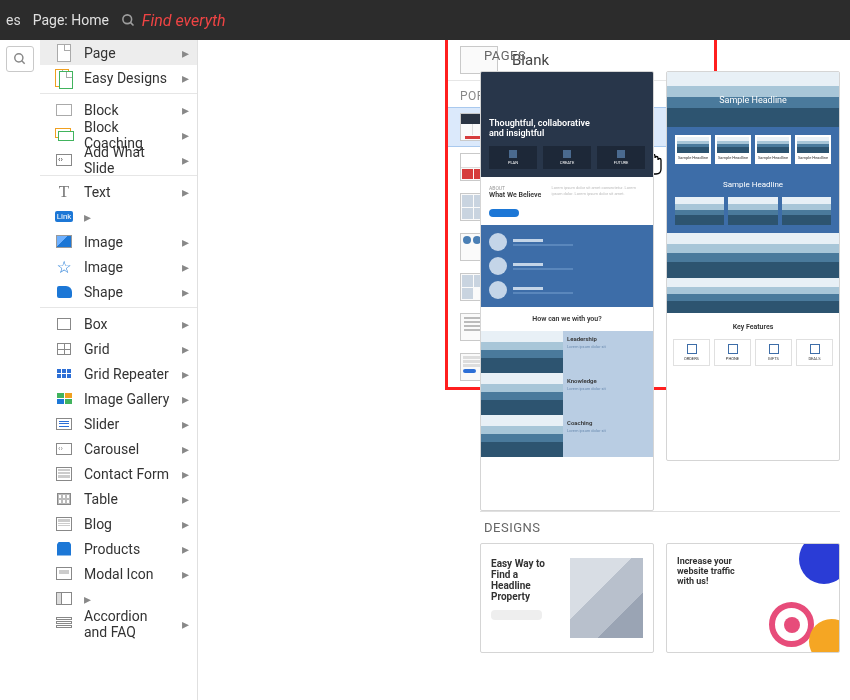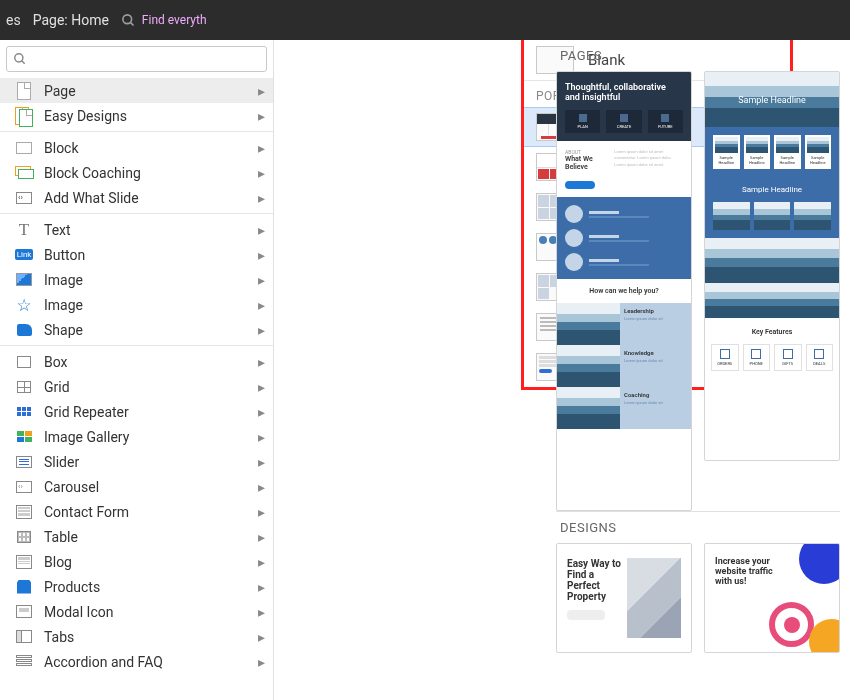--- a/index.html
+++ b/index.html
@@ -2,25 +2,25 @@
 <html><head>
 <meta charset="utf-8">
 <style>
   * { box-sizing: border-box; margin: 0; padding: 0; }
   body { font-family: -apple-system, BlinkMacSystemFont, "Segoe UI", Roboto, Arial, sans-serif; font-size: 14px; color: #333; width: 850px; height: 700px; overflow: hidden; background: #fff; }
 
   .topbar { height: 40px; background: #2c2c2c; color: #e0e0e0; display: flex; align-items: center; padding: 0 6px; gap: 12px; }
   .topbar .page-label { font-size: 14px; }
   .topbar .search-wrap { display: flex; align-items: center; gap: 6px; color: #bbb; }
   .topbar .search-wrap svg { opacity: .8; }
-  .topbar .search-placeholder { font-size: 12px; color: #f0abfc; }
+  .topbar .search-placeholder { font-size: 16px; color: #ef4444; font-style: italic; }
 
   .main { display: flex; height: calc(700px - 40px); }
 
-  .sidebar { width: 274px; border-right: 1px solid #e0e0e0; background: #fff; display: flex; flex-direction: column; }
+  .sidebar { width: 198px; border-right: 1px solid #e0e0e0; background: #fff; display: flex; flex-direction: row; }
   .sidebar .search-row { padding: 6px; }
   .sidebar .search-row .search-box { width: 100%; height: 26px; border: 1px solid #c9c9c9; border-radius: 3px; display: flex; align-items: center; padding: 0 6px; color: #777; }
   .sidebar .search-box svg { flex: none; }
 
   .side-list { flex: 1; overflow-y: auto; overflow-x: hidden; }
   .side-item { height: 25px; display: flex; align-items: center; padding: 0 8px 0 14px; gap: 10px; cursor: pointer; }
   .side-item.selected { background: #ededed; }
   .side-item .ico { width: 20px; height: 18px; display: flex; align-items: center; justify-content: center; flex: none; }
   .side-item .lbl { flex: 1; color: #333; }
   .side-item .chev { color: #888; }
@@ -138,21 +138,20 @@
           <span class="ico">
             <span class="ico-text">T</span>
           </span>
           <span class="lbl">Text</span>
           <span class="chev">▸</span>
         </div>
         <div class="side-item">
           <span class="ico">
             <span class="ico-btn">Link</span>
           </span>
-          <span class="lbl">Button</span>
           <span class="chev">▸</span>
         </div>
         <div class="side-item">
           <span class="ico">
             <div class="ico-img"></div>
           </span>
           <span class="lbl">Image</span>
           <span class="chev">▸</span>
         </div>
         <div class="side-item">
@@ -279,21 +278,20 @@
           </span>
           <span class="lbl">Modal Icon</span>
           <span class="chev">▸</span>
         </div>
         <div class="side-item">
           <span class="ico">
             <div style="width:16px;height:13px;border:1px solid #888;display:flex;">
               <div style="width:5px;border-right:1px solid #888;background:#ddd;"></div>
             </div>
           </span>
-          <span class="lbl">Tabs</span>
           <span class="chev">▸</span>
         </div>
         <div class="side-item">
           <span class="ico">
             <div style="width:16px;height:14px;display:flex;flex-direction:column;gap:1px;">
               <div style="height:3px;border:1px solid #888;"></div>
               <div style="height:3px;border:1px solid #888;"></div>
               <div style="height:3px;border:1px solid #888;"></div>
             </div>
           </span>
@@ -410,21 +408,21 @@
           <path d="M9 6 v10 l-3 -2 c-2 -1 -4 1 -3 3 l5 9 c1 2 3 3 5 3 h5 c3 0 5 -2 5 -5 v-9 c0 -2 -3 -2 -3 0 v-2 c0 -2 -3 -2 -3 0 v-2 c0 -2 -3 -2 -3 0 V6 c0 -2 -5 -2 -5 0 z" fill="#fff" stroke="#000" stroke-width="1.3"></path>
         </svg>
     </div>
 
     <div class="right-col">
       <div class="sect-title">PAGES</div>
       <div class="grid">
 
         <div class="thumb-card" style="height:440px;display:flex;flex-direction:column;font-size:7px;">
           <div style="background:#28364a;color:#fff;padding:10px 8px 8px;">
-            <div style="font-size:9px;font-weight:600;">Thoughtful, collaborative</div>
+            <div style="font-size:9px;font-weight:600;margin-top:36px;">Thoughtful, collaborative</div>
             <div style="font-size:9px;font-weight:600;margin-bottom:8px;">and insightful</div>
             <div style="display:flex;gap:6px;" id="c1-tiles">
                 <div style="flex: 1 1 0%; background: rgb(29, 40, 56); padding: 4px 2px; text-align: center;">
                   <div style="width:8px;height:8px;background:#4a6a8f;margin:0 auto 2px;"></div>
                   <div style="font-size:4px;">PLAN</div>
                 </div>
                 <div style="flex: 1 1 0%; background: rgb(29, 40, 56); padding: 4px 2px; text-align: center;">
                   <div style="width:8px;height:8px;background:#4a6a8f;margin:0 auto 2px;"></div>
                   <div style="font-size:4px;">CREATE</div>
                 </div>
@@ -458,21 +456,21 @@
                 </div>
               </div>
             <div style="display:flex;gap:6px;align-items:center;">
                 <div style="width:18px;height:18px;border-radius:50%;background:#c4d5e8;"></div>
                 <div style="flex:1;">
                   <div style="height:3px;width:30px;background:#c4d5e8;margin-bottom:2px;"></div>
                   <div style="height:2px;width:60px;background:#5a87bc;"></div>
                 </div>
               </div>
           </div>
-          <div style="padding:8px;text-align:center;font-size:7px;font-weight:600;">How can we help you?</div>
+          <div style="padding:8px;text-align:center;font-size:7px;font-weight:600;">How can we with you?</div>
           <div style="display:flex;flex-direction:column;" id="c1-services">
               <div style="display: flex; height: 42px;">
                 <div class="mountain" style="flex:1;"></div>
                 <div style="flex:1;background:#b9cde3;padding:4px;font-size:6px;font-weight:600;">Leadership<div style="font-size:4px;font-weight:400;color:#6a8bb0;margin-top:2px;">Lorem ipsum dolor sit</div></div>
               </div>
               <div style="display: flex; height: 42px;">
                 <div class="mountain" style="flex:1;"></div>
                 <div style="flex:1;background:#b9cde3;padding:4px;font-size:6px;font-weight:600;">Knowledge<div style="font-size:4px;font-weight:400;color:#6a8bb0;margin-top:2px;">Lorem ipsum dolor sit</div></div>
               </div>
               <div style="display: flex; height: 42px;">
@@ -535,21 +533,21 @@
         </div>
       </div>
 
 
       <div style="height:1px;background:#e0e0e0;"></div>
       <div class="sect-title">DESIGNS</div>
       <div class="grid">
         <div class="thumb-card" style="height:110px;padding:14px 10px;display:flex;gap:6px;">
           <div style="flex:1;">
             <div style="font-size:10px;font-weight:700;">Easy Way to Find a</div>
-            <div style="font-size:10px;font-weight:700;">Perfect Property</div>
+            <div style="font-size:10px;font-weight:700;">Headline Property</div>
             <div style="margin-top:8px;height:10px;width:70%;background:#eee;border-radius:4px;"></div>
           </div>
           <div style="flex:1;background:linear-gradient(135deg,#d8dde4 40%,#b8c0cc 40% 70%,#9aa4b4 70%);"></div>
         </div>
         <div class="thumb-card" style="height:110px;padding:12px 10px;display:flex;gap:6px;position:relative;overflow:hidden;">
           <div style="flex:1;">
             <div style="font-size:9px;font-weight:700;">Increase your</div>
             <div style="font-size:9px;font-weight:700;">website traffic</div>
             <div style="font-size:9px;font-weight:700;">with us!</div>
           </div>

